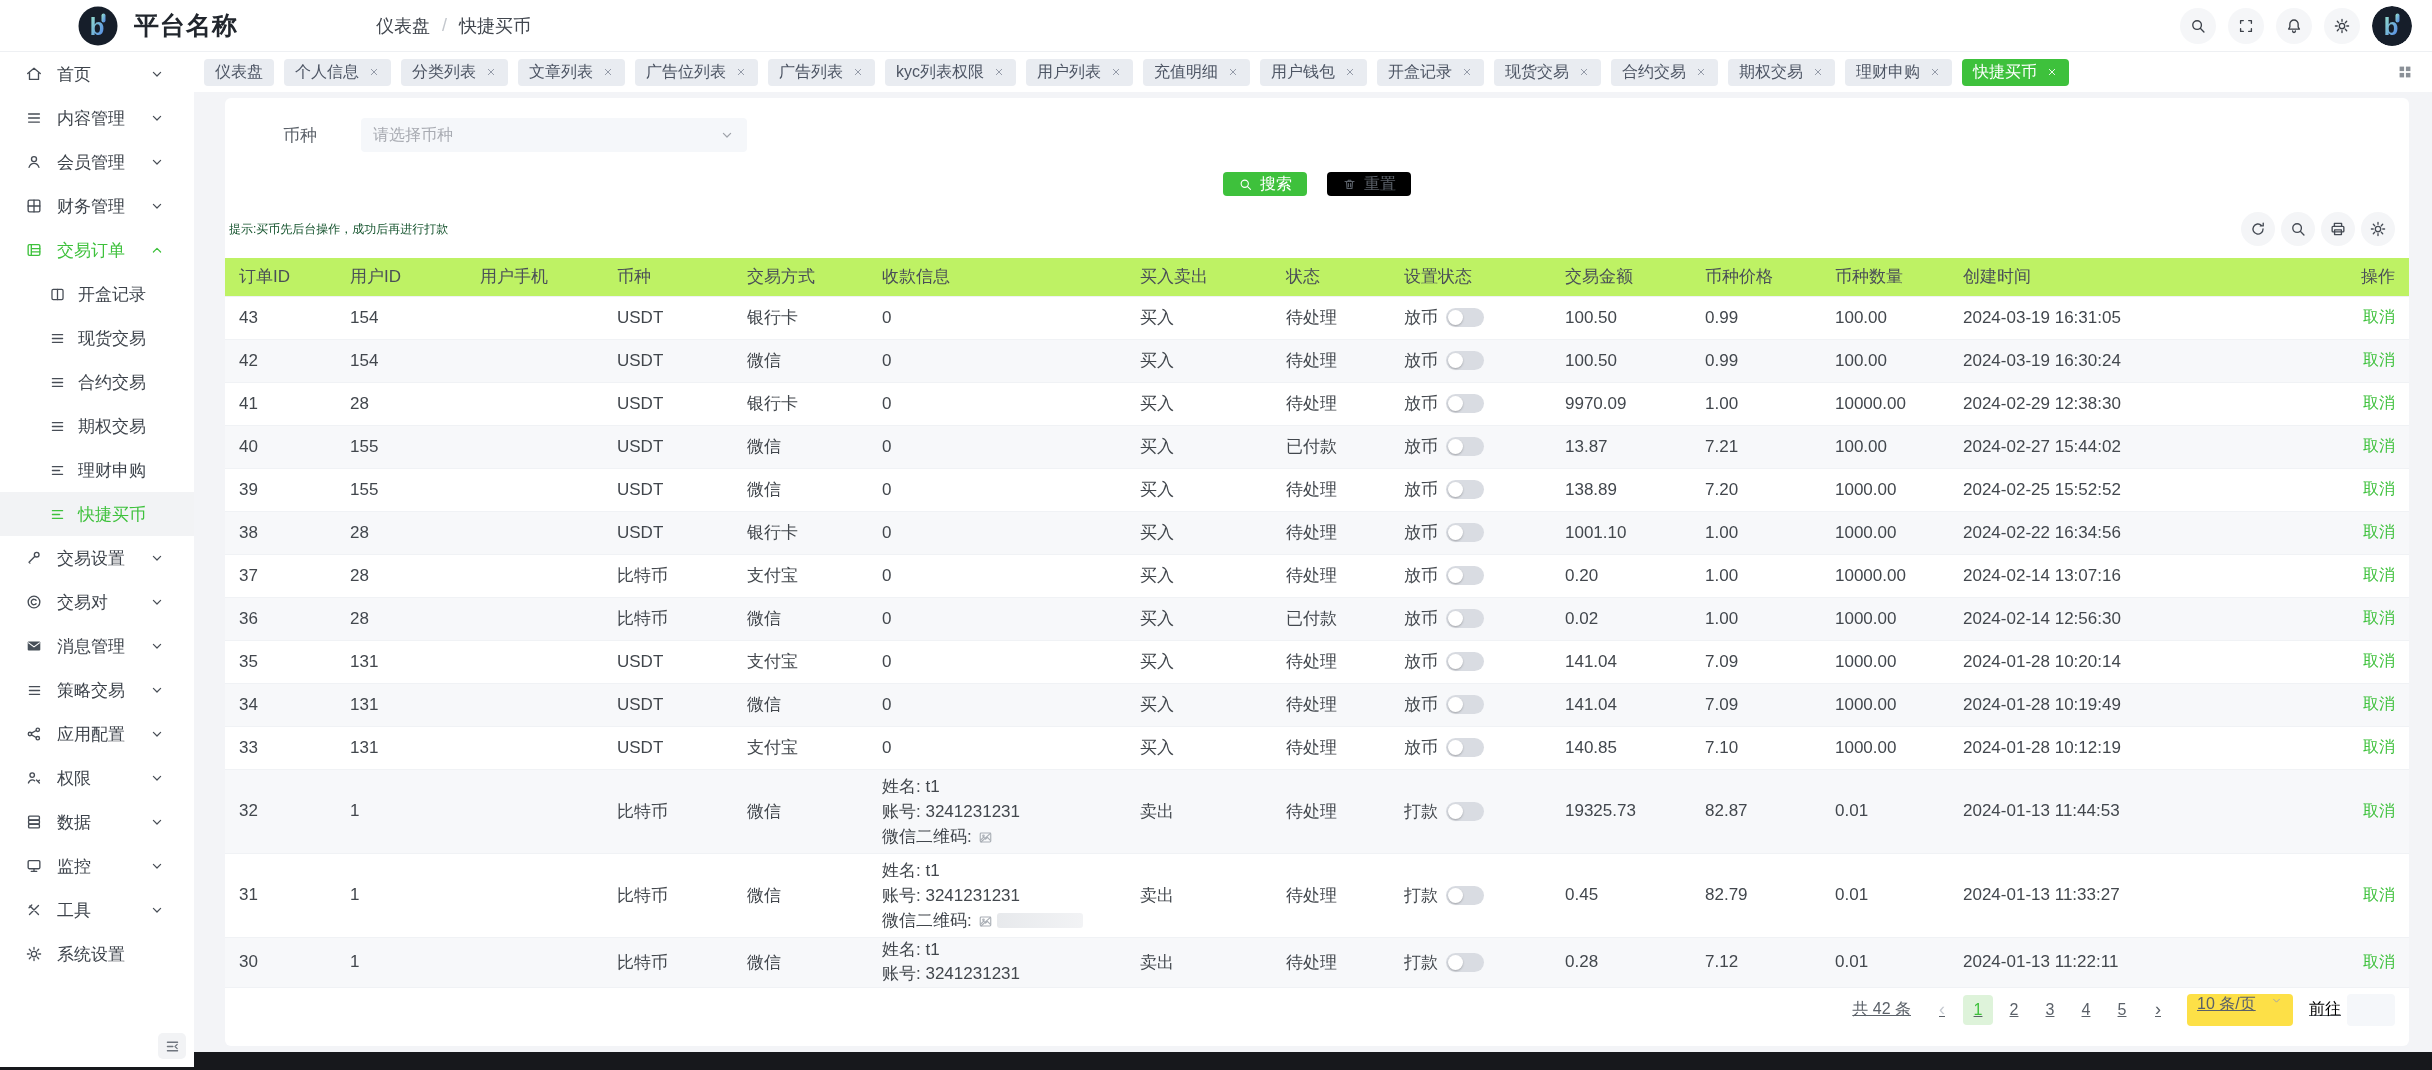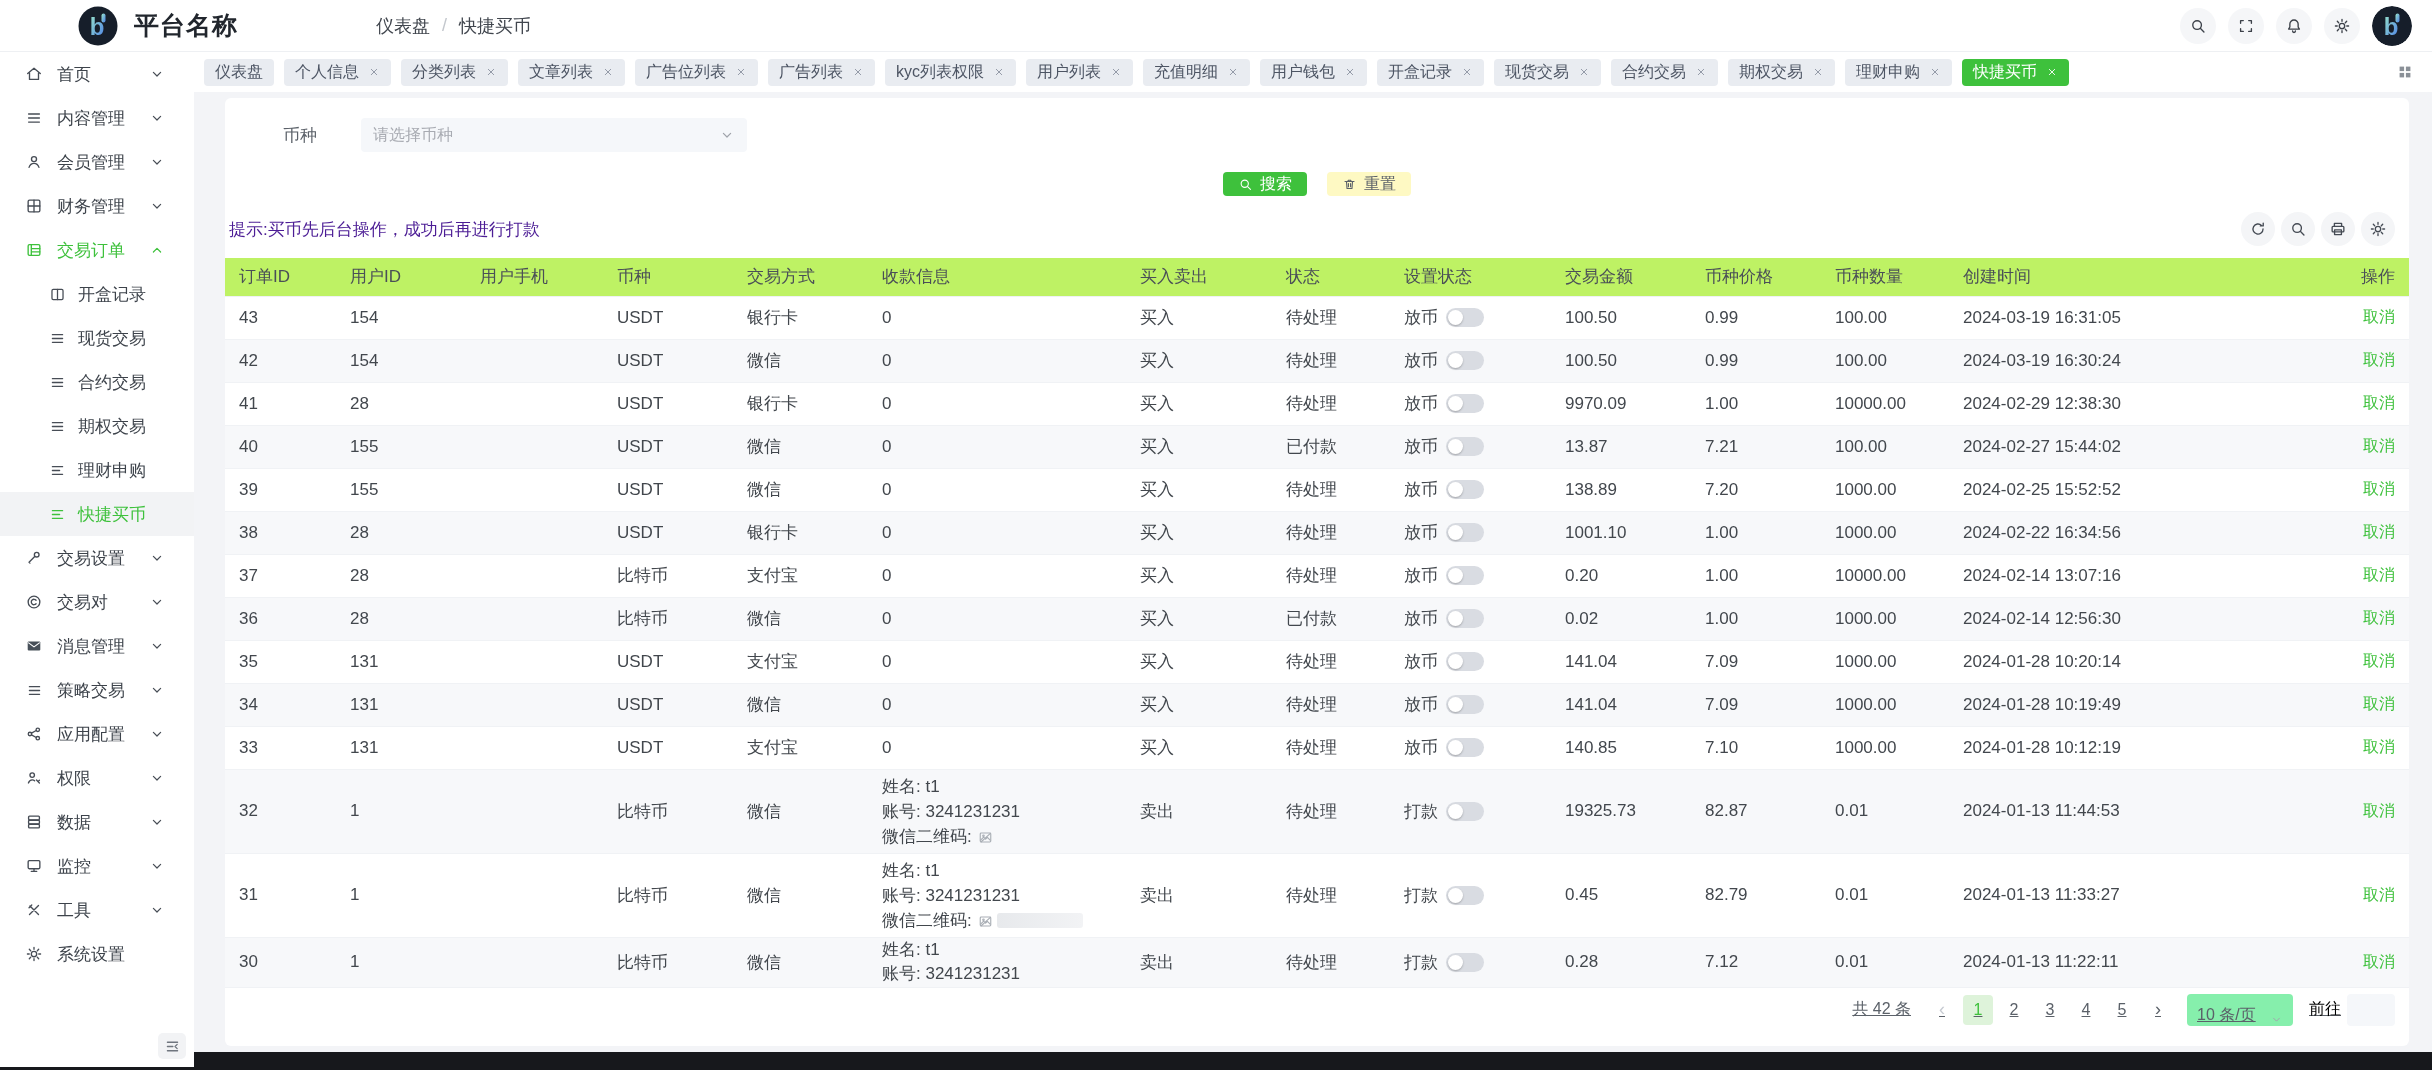--- a/index.html
+++ b/index.html
@@ -44,23 +44,23 @@
   .main { position:absolute; left:194px; right:0; top:92px; bottom:18px; background:#f3f4f7; }
   .card { position:absolute; left:31px; top:6px; width:2184px; bottom:6px; background:#fff; border-radius:6px; overflow:hidden; }
   .filter-row { display:flex; align-items:center; margin:20px 0 0 50px; }
   .filter-label { width:42px; text-align:right; font-size:17px; color:#5b6169; }
   .select { width:386px; height:34px; margin-left:44px; background:#f5f7fa; border-radius:4px; display:flex; align-items:center; justify-content:space-between; padding:0 12px; cursor:pointer; }
   .select .ph { color:#a8abb2; font-size:16px; }
   .select .icon { color:#a0a4ab; }
   .btn-row { display:flex; justify-content:center; gap:20px; margin-top:20px; }
   .btn { height:24px; border:none; border-radius:4px; display:inline-flex; align-items:center; gap:7px; font-size:16px; padding:0 15px; cursor:pointer; font-family:inherit; }
   .btn-search { background:var(--accent); color:#fff; }
-  .btn-reset { background:#fef9c3; color:#5b6169; }
+  .btn-reset { background:#000000; color:#5b6169; }
   .tip-row { display:flex; align-items:center; margin:16px 14px 0 4px; }
-  .tip { font-size:17px; color:#4c1d95; }
+  .tip { font-size:12px; color:#14532d; }
   .tools { margin-left:auto; display:flex; gap:6px; }
   .tool { width:34px; height:34px; border-radius:50%; background:#f4f5f7; display:flex; align-items:center; justify-content:center; color:#454b54; cursor:pointer; }
 
   
   table { width:100%; border-collapse:collapse; table-layout:fixed; margin-top:12px; }
   th { height:38px; font-weight:500; font-size:17px; color:#4a4f57; text-align:left; padding:0 12px; background:#bef264; border-bottom:1px solid #eff1f4; white-space:nowrap; }
   th:first-child { padding-left:14px; }
   th:last-child { text-align:right; padding-right:14px; }
   td { font-size:17px; color:#42474d; padding:0 12px; border-bottom:1px solid #f0f2f5; height:43px; white-space:nowrap; overflow:hidden; }
   td:first-child { padding-left:14px; }
@@ -78,21 +78,21 @@
   .op-link { color:var(--accent); font-size:16px; cursor:pointer; }
 
   
   .pagi { height:44px; display:flex; align-items:center; justify-content:flex-end; gap:6px; padding-right:14px; font-size:16px; color:#5b6169;text-decoration:underline; }
   .pagi .total { margin-right:10px; }
   .page, .pg-arrow { min-width:30px; height:30px; border-radius:4px; display:flex; align-items:center; justify-content:center; cursor:pointer; }
   .pg-arrow { font-size:18px; }
   .pg-prev { color:#c6cad1; }
   .pg-next { color:#5b6169; }
   .page.active { background:#def3da; color:var(--accent); }
-  .size-sel { width:106px; height:32px; background:#86efac; border-radius:4px; display:flex; align-items:flex-end; justify-content:space-between; padding:0 10px; margin-left:8px; cursor:pointer; }
+  .size-sel { width:106px; height:32px; background:#fde047; border-radius:4px; display:flex; align-items:flex-start; justify-content:space-between; padding:0 10px; margin-left:8px; cursor:pointer; }
   .size-sel .icon { color:#a0a4ab; }
   .goto-label { margin-left:10px; color:#000000; }
   .goto-input { width:48px; height:32px; background:#f5f7fa; border:none; border-radius:4px; font-size:16px; text-align:center; }
 
   .footer-strip { position:absolute; left:0; right:0; bottom:0; height:18px; background:#17181c; }
 </style>
 </head>
 <body>
 
 <div class="header">

